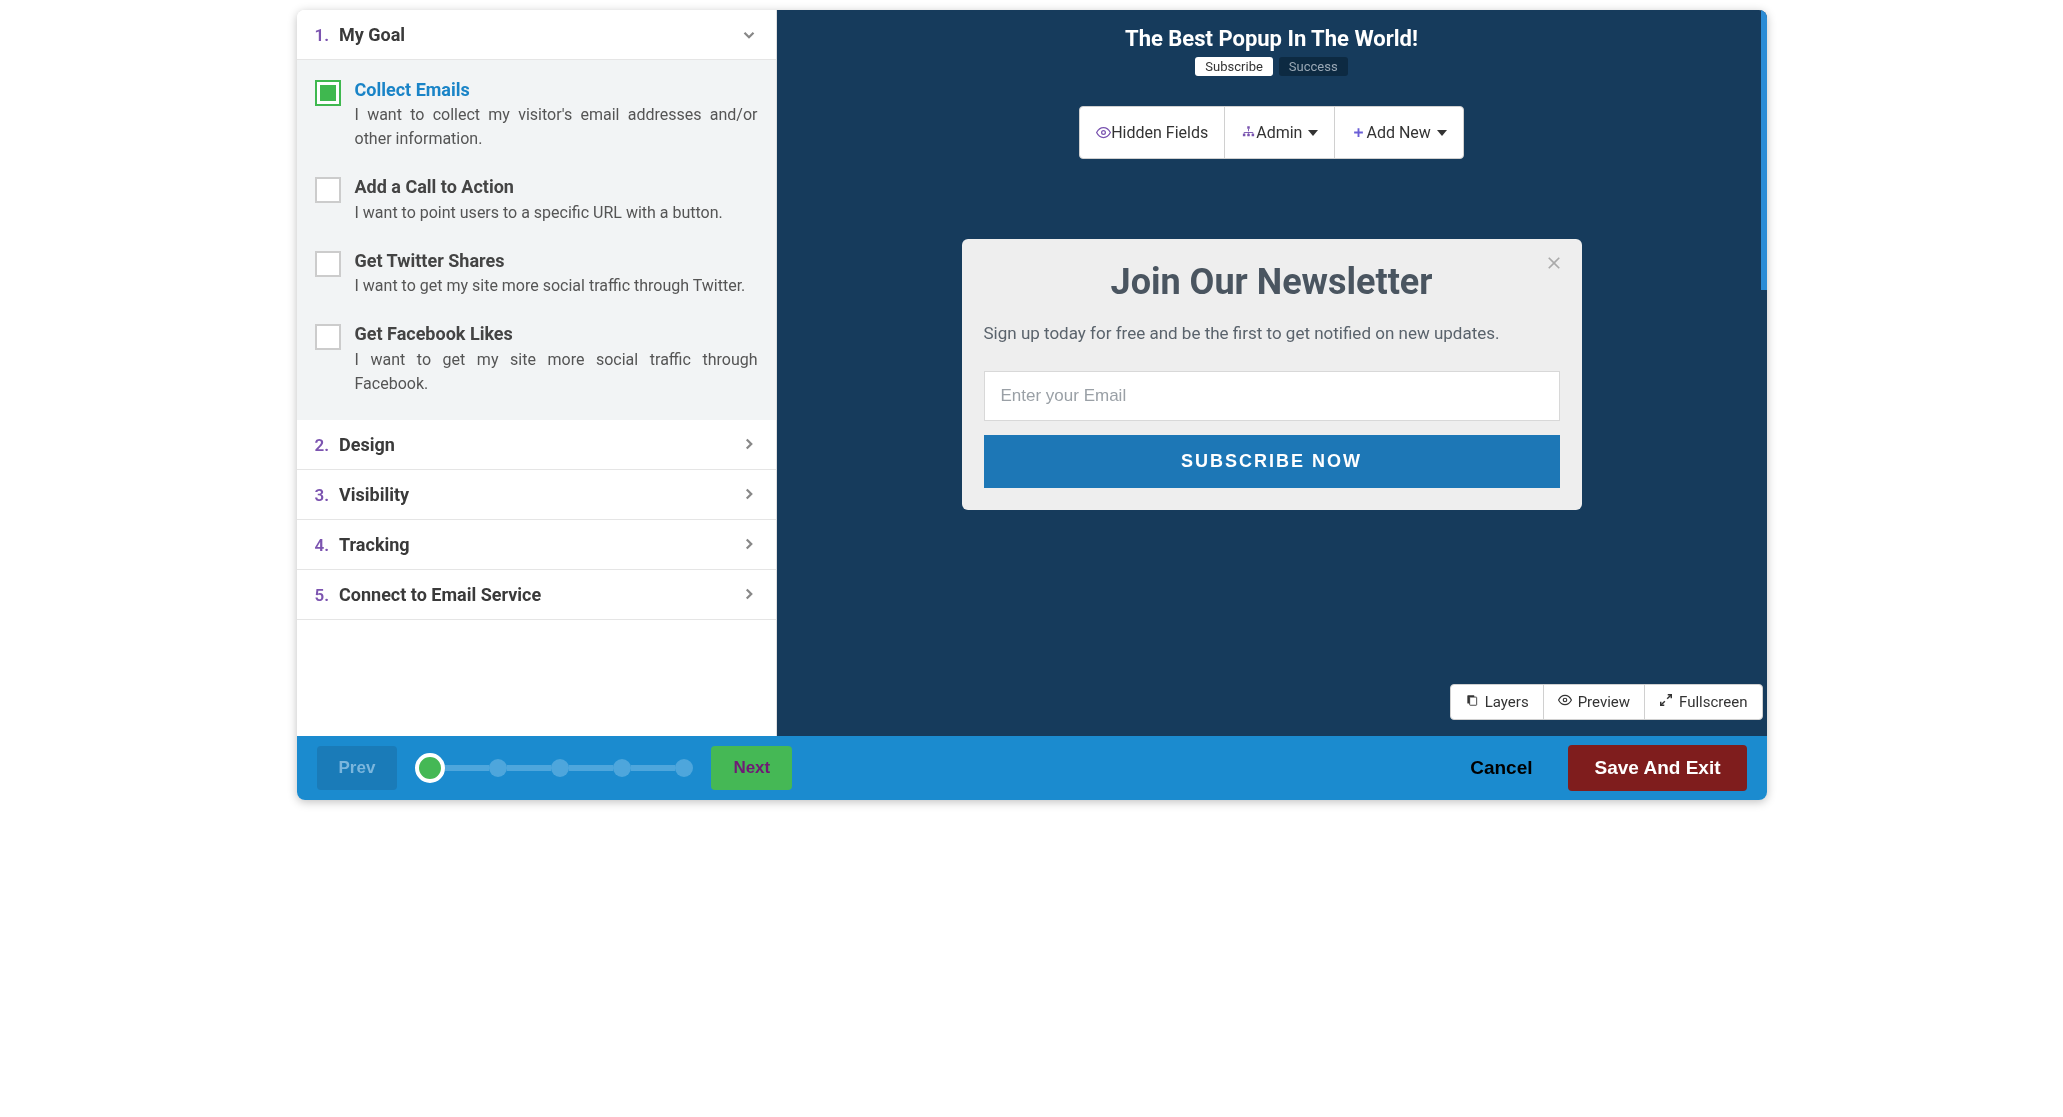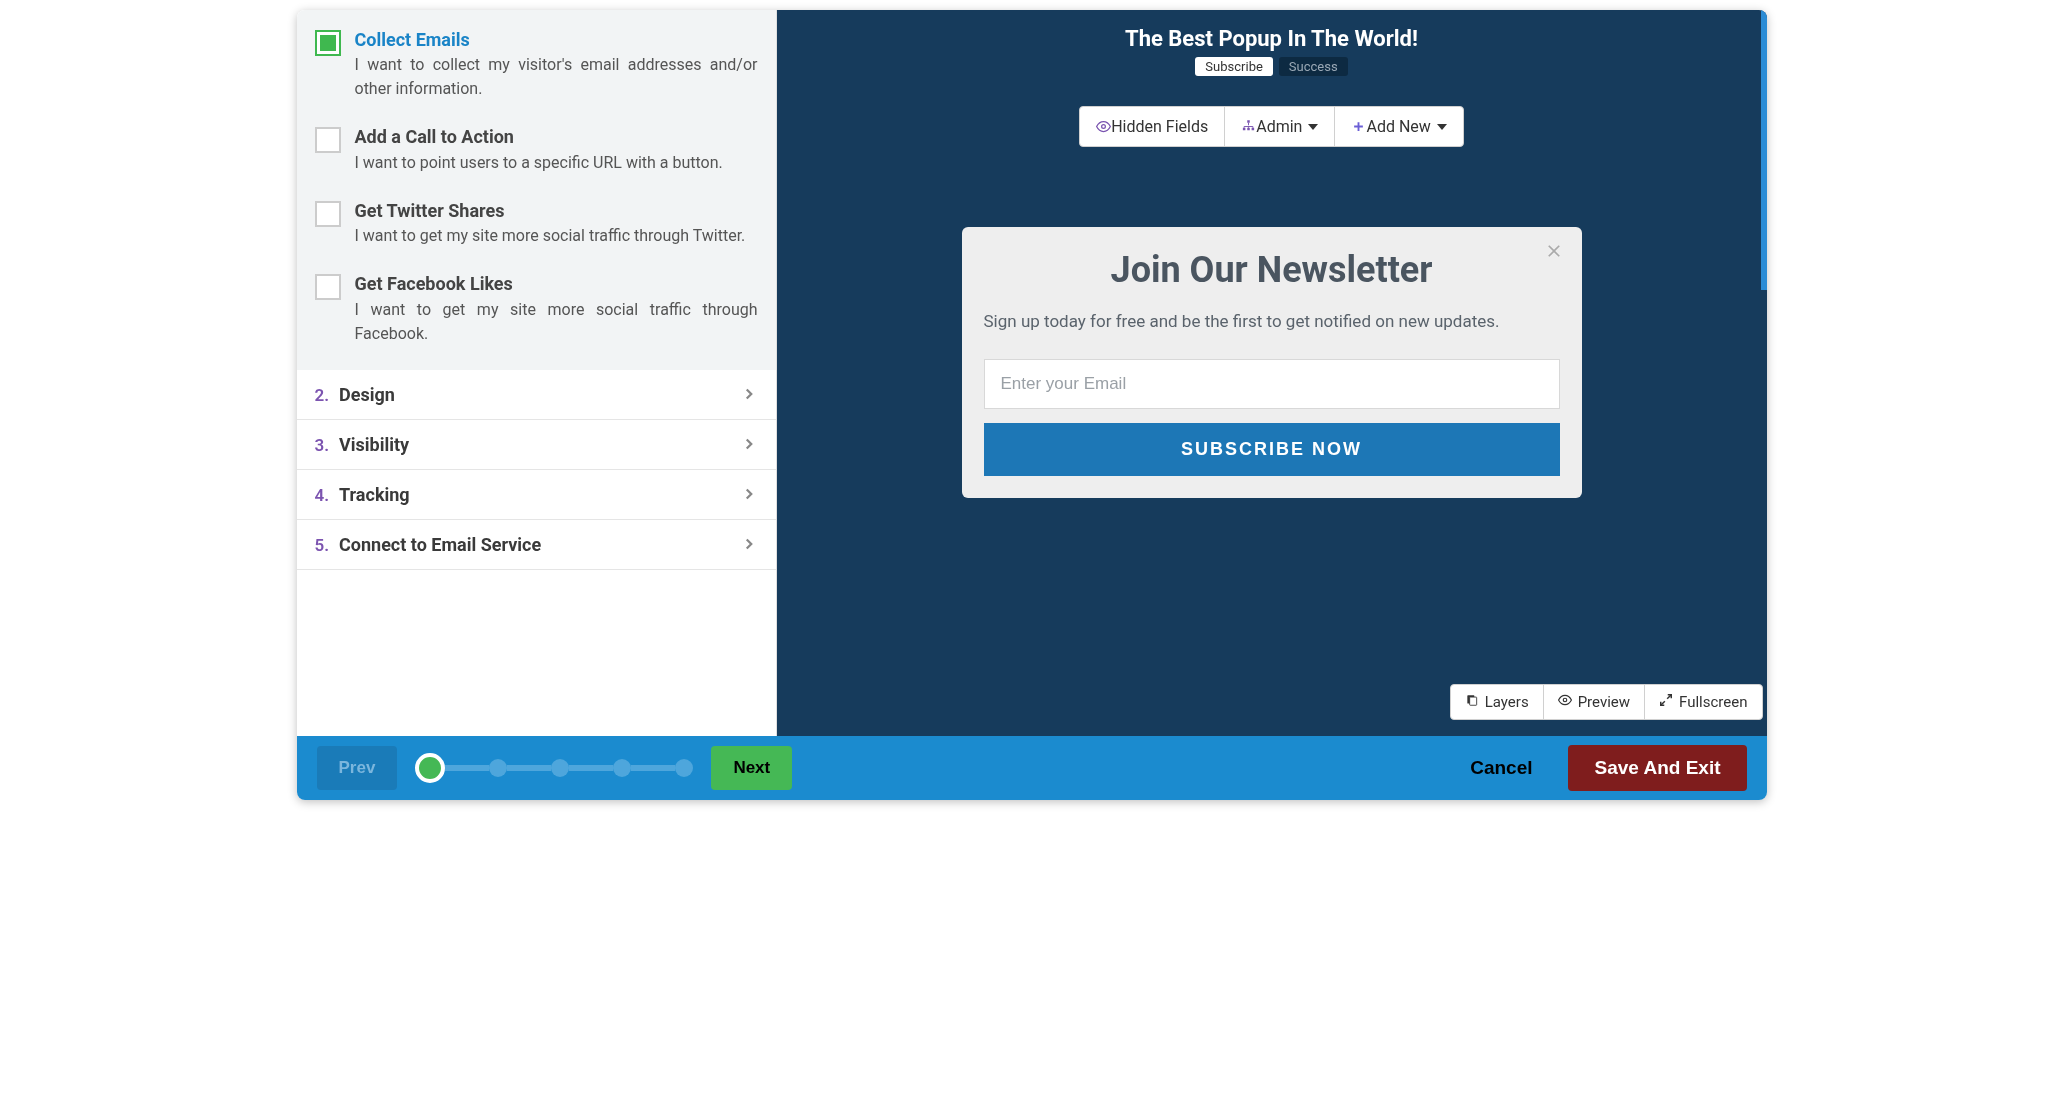--- a/index.html
+++ b/index.html
@@ -160,21 +160,21 @@
     margin-top: 30px;
     display: flex;
     background: #fff;
     border: 1px solid #d0d0d0;
     border-radius: 4px;
     overflow: hidden;
   }
   .toolbar-item {
     display: flex;
     align-items: center;
-    padding: 10px 16px;
+    padding: 16px 16px;
     font-size: 16px;
     color: #333;
     cursor: pointer;
     border-right: 1px solid #d0d0d0;
     gap: 0;
   }
   .toolbar-item:last-child { border-right: none; }
   .toolbar-item .icon { display: inline-flex; }
   .toolbar-item .icon svg { width: 15px; height: 15px; }
   .toolbar-item .caret { margin-left: 6px; }
@@ -273,21 +273,21 @@
     font-weight: 600;
     border: none;
     cursor: pointer;
   }
   .btn-prev {
     background: #1a7bb8;
     color: #7bb6dd;
   }
   .btn-next {
     background: #45b855;
-    color: #000000;
+    color: #701a75;
   }
   .btn-cancel {
     background: transparent;
     color: #000000;
     font-size: 19px;
     font-weight: 700;
     padding: 10px 18px;
     text-align: center;
   }
   .btn-save {
@@ -323,20 +323,31 @@
   .footer-right { display: flex; align-items: center; gap: 18px; }
 </style>
 </head>
 <body>
 
 <div class="app-frame">
   <div class="main-row">
 
     <div class="sidebar">
 
+      <div class="accordion-header">
+        <span>
+          <span class="num">1.</span>
+          <span class="label">My Goal</span>
+        </span>
+        <span class="chev">
+          <svg viewBox="0 0 24 24" fill="none" stroke="currentColor" stroke-width="3">
+              <polyline points="6 9 12 15 18 9"></polyline>
+            </svg>
+        </span>
+      </div>
 
       <div class="accordion-body">
 
         <div class="goal-option">
           <div class="goal-check selected"></div>
           <div>
             <div class="goal-title selected">Collect Emails</div>
             <div class="goal-desc">I want to collect my visitor's email addresses and/or other information.</div>
           </div>
         </div>

